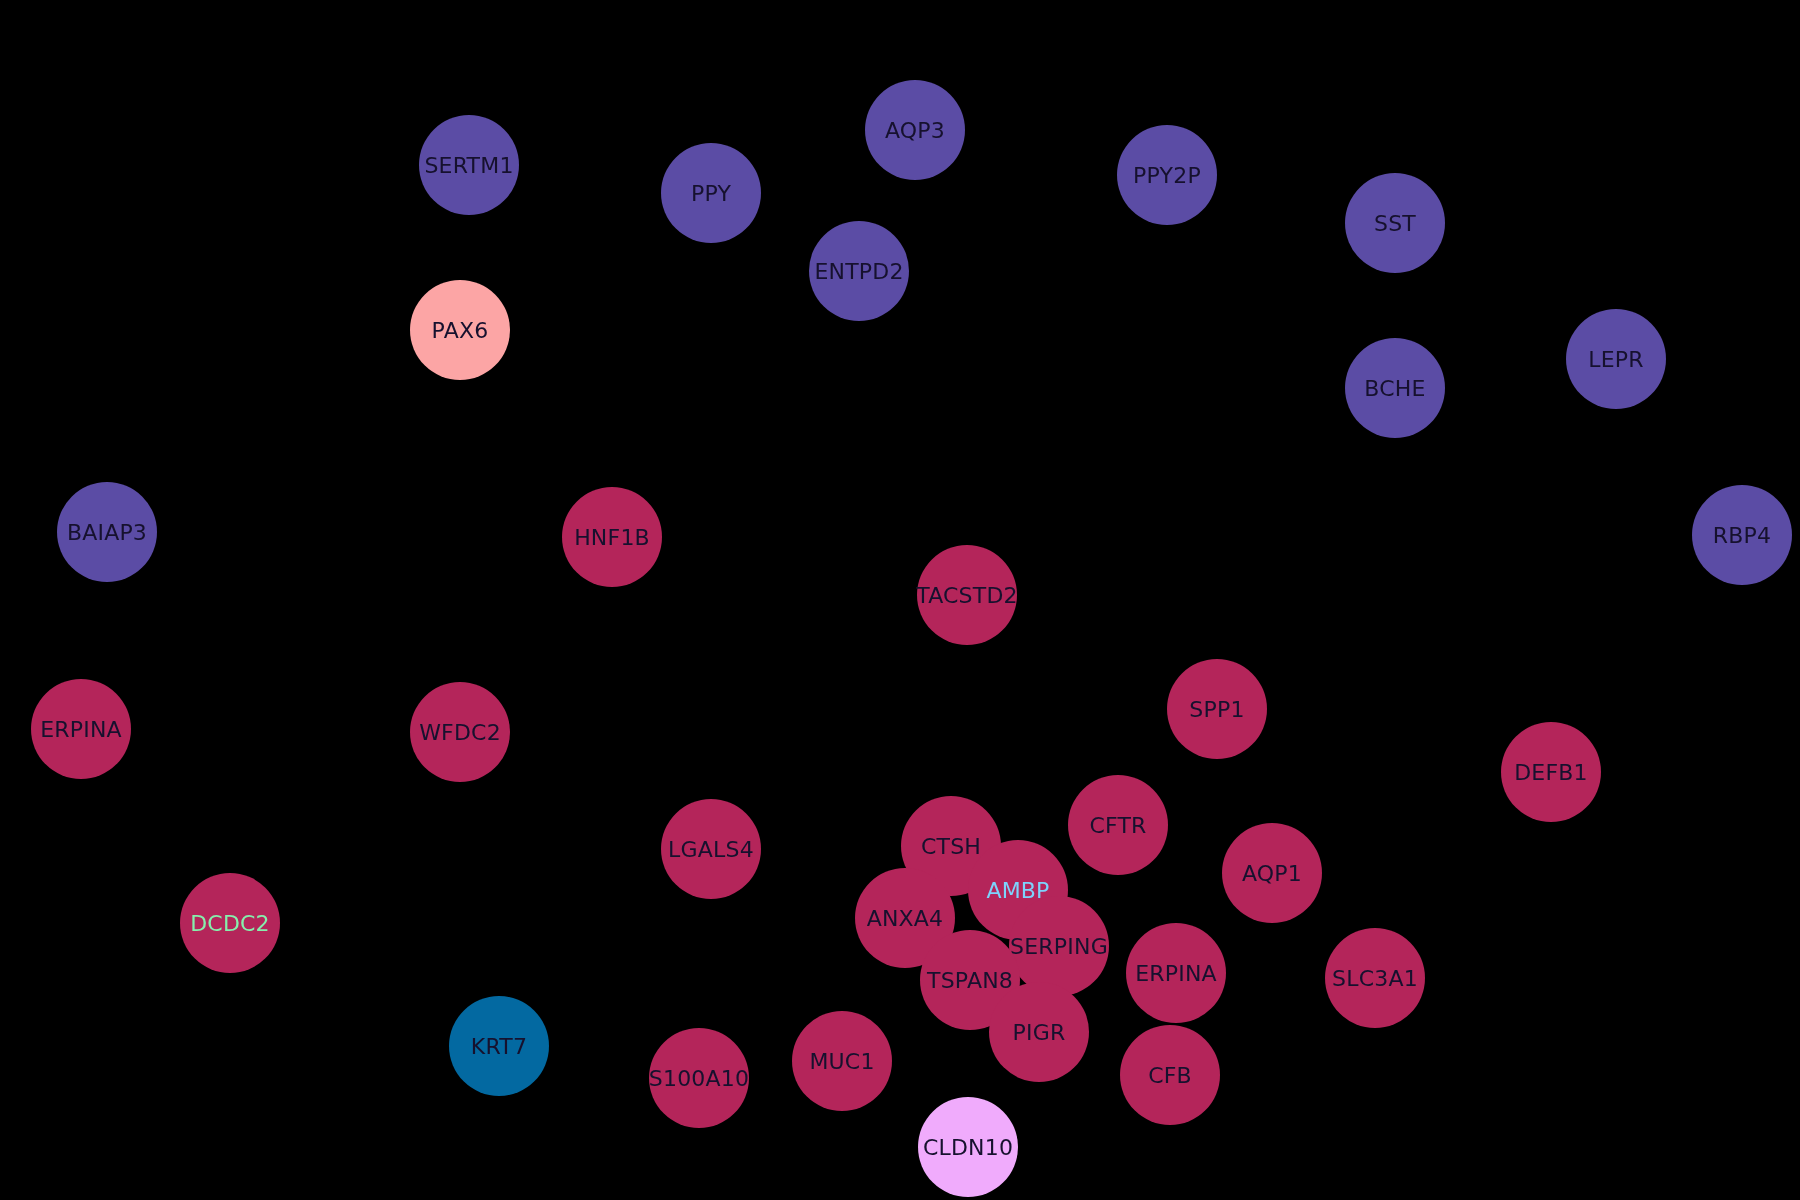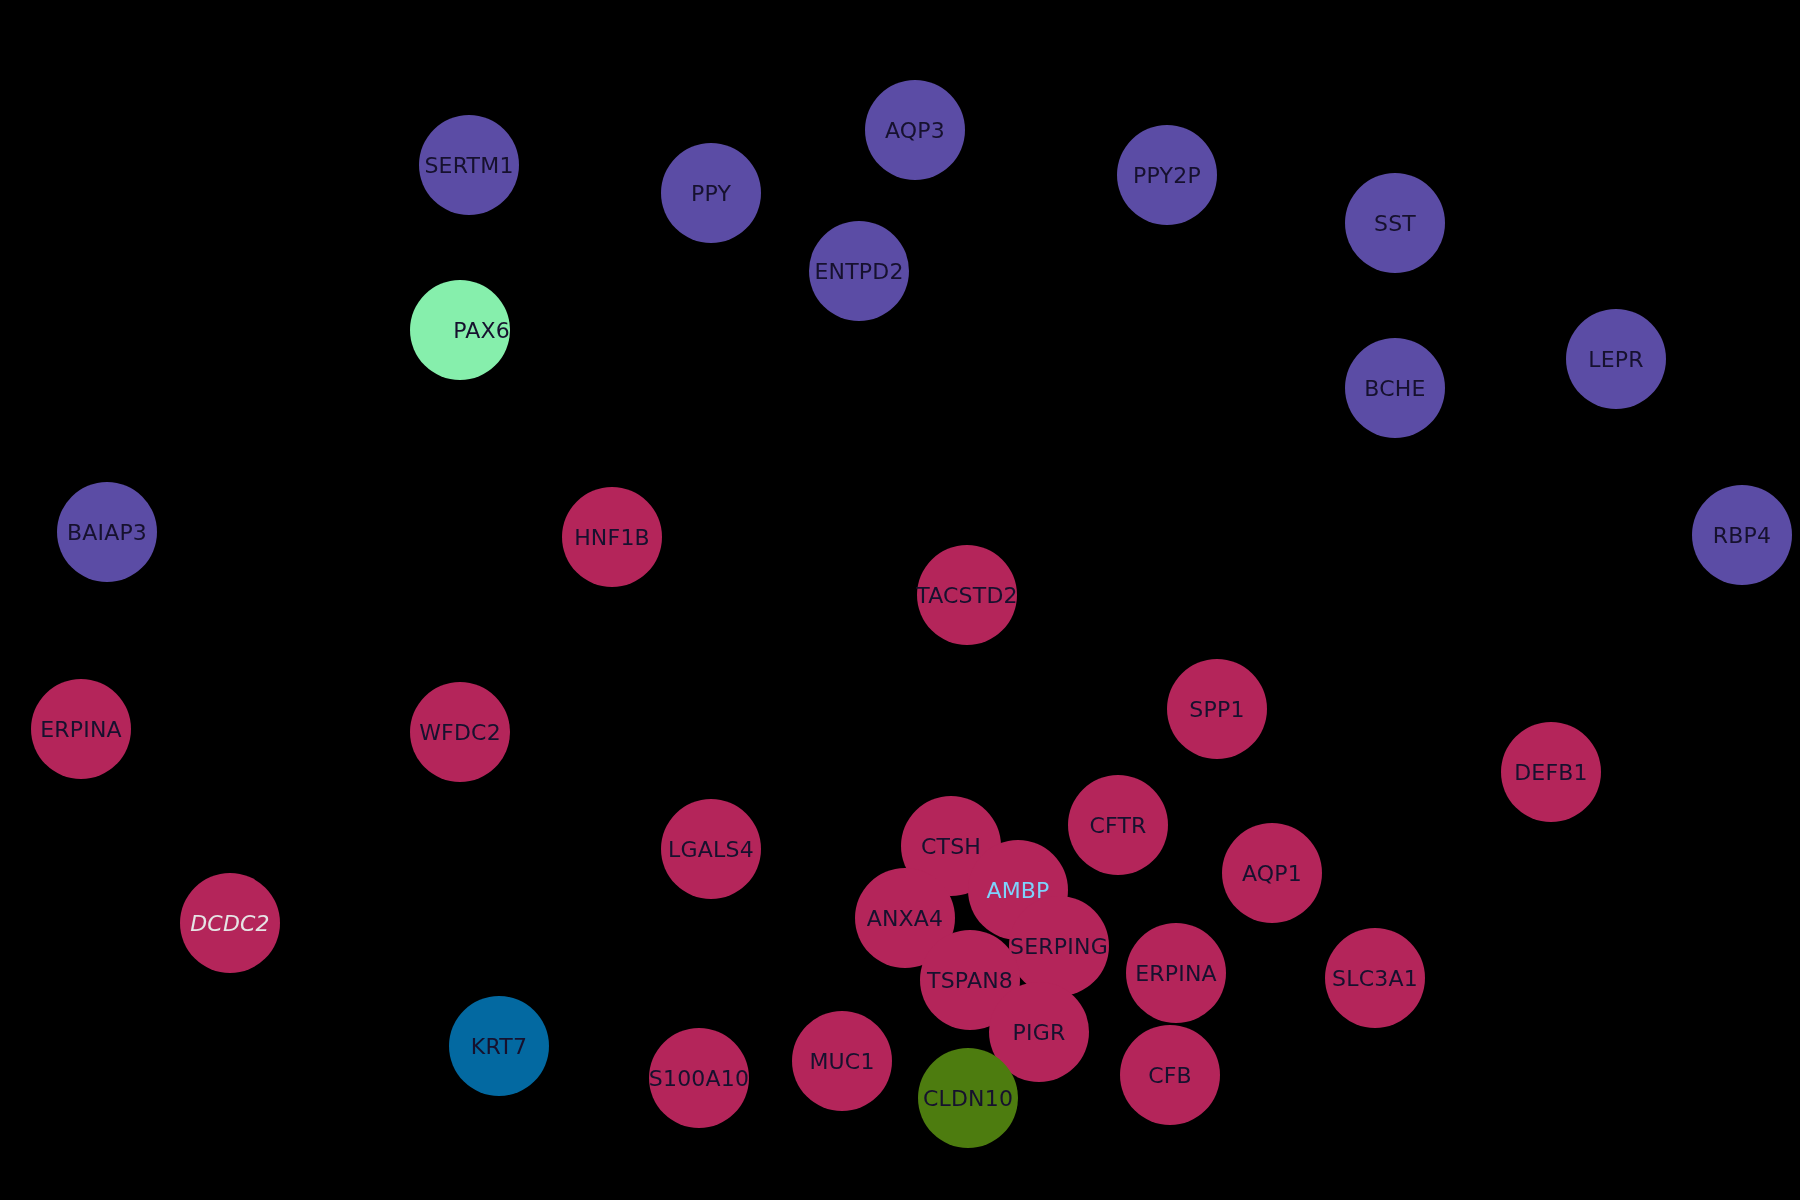--- a/index.html
+++ b/index.html
@@ -48,21 +48,21 @@
     </div>
     <div class="node" style="left: 1117px; top: 125px; width: 100px; height: 100px; background: rgb(91, 76, 165);">
       <span style="color: rgb(22, 17, 46);">PPY2P</span>
     </div>
     <div class="node" style="left: 1345px; top: 173px; width: 100px; height: 100px; background: rgb(91, 76, 165);">
       <span style="color: rgb(22, 17, 46);">SST</span>
     </div>
     <div class="node" style="left: 809px; top: 221px; width: 100px; height: 100px; background: rgb(91, 76, 165);">
       <span style="color: rgb(22, 17, 46);">ENTPD2</span>
     </div>
-    <div class="node" style="left: 410px; top: 280px; width: 100px; height: 100px; background: #86efac; justify-content: flex-end;">
+    <div class="node" style="left: 410px; top: 280px; width: 100px; height: 100px; background: #fca5a5;">
       <span style="color: rgb(22, 17, 46);">PAX6</span>
     </div>
     <div class="node" style="left: 1345px; top: 338px; width: 100px; height: 100px; background: rgb(91, 76, 165);">
       <span style="color: rgb(22, 17, 46);">BCHE</span>
     </div>
     <div class="node" style="left: 1566px; top: 309px; width: 100px; height: 100px; background: rgb(91, 76, 165);">
       <span style="color: rgb(22, 17, 46);">LEPR</span>
     </div>
     <div class="node" style="left: 57px; top: 482px; width: 100px; height: 100px; background: rgb(91, 76, 165);">
       <span style="color: rgb(22, 17, 46);">BAIAP3</span>
@@ -94,21 +94,21 @@
     <div class="node" style="left: 901px; top: 796px; width: 100px; height: 100px; background: rgb(180, 37, 90);">
       <span style="color: rgb(22, 17, 46);">CTSH</span>
     </div>
     <div class="node" style="left: 1068px; top: 775px; width: 100px; height: 100px; background: rgb(180, 37, 90);">
       <span style="color: rgb(22, 17, 46);">CFTR</span>
     </div>
     <div class="node" style="left: 1222px; top: 823px; width: 100px; height: 100px; background: rgb(180, 37, 90);">
       <span style="color: rgb(22, 17, 46);">AQP1</span>
     </div>
     <div class="node" style="left: 180px; top: 873px; width: 100px; height: 100px; background: rgb(180, 37, 90);">
-      <span style="color: #e5e5e5; font-style: italic;">DCDC2</span>
+      <span style="color: #86efac;">DCDC2</span>
     </div>
     <div class="node" style="left: 968px; top: 840px; width: 100px; height: 100px; background: rgb(180, 37, 90);">
       <span style="color: #7dd3fc;">AMBP</span>
     </div>
     <div class="node" style="left: 855px; top: 868px; width: 100px; height: 100px; background: rgb(180, 37, 90);">
       <span style="color: rgb(22, 17, 46);">ANXA4</span>
     </div>
     <div class="node" style="left: 1009px; top: 896px; width: 100px; height: 100px; background: rgb(180, 37, 90);">
       <span style="color: rgb(22, 17, 46);">SERPING</span>
     </div>
@@ -129,16 +129,16 @@
     </div>
     <div class="node" style="left: 792px; top: 1011px; width: 100px; height: 100px; background: rgb(180, 37, 90);">
       <span style="color: rgb(22, 17, 46);">MUC1</span>
     </div>
     <div class="node" style="left: 989px; top: 982px; width: 100px; height: 100px; background: rgb(180, 37, 90);">
       <span style="color: rgb(22, 17, 46);">PIGR</span>
     </div>
     <div class="node" style="left: 1120px; top: 1025px; width: 100px; height: 100px; background: rgb(180, 37, 90);">
       <span style="color: rgb(22, 17, 46);">CFB</span>
     </div>
-    <div class="node" style="left: 918px; top: 1048px; width: 100px; height: 100px; background: #4d7c0f;">
+    <div class="node" style="left: 918px; top: 1097px; width: 100px; height: 100px; background: #f0abfc;">
       <span style="color: rgb(22, 17, 46);">CLDN10</span>
     </div>
   </div>
 
 </body></html>

